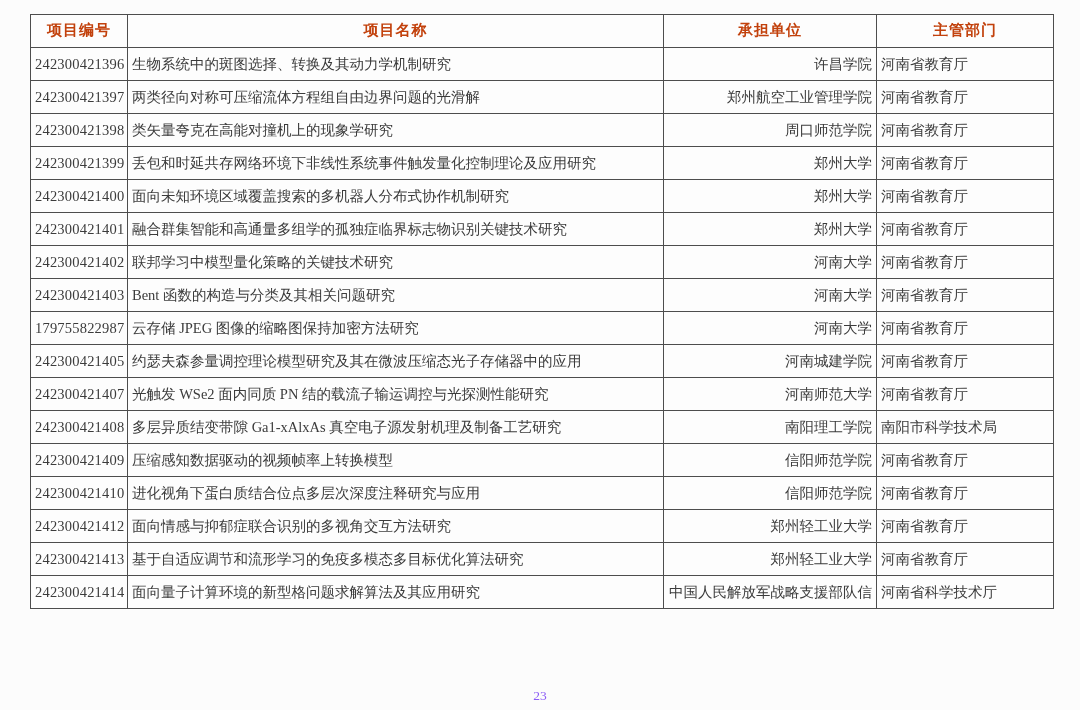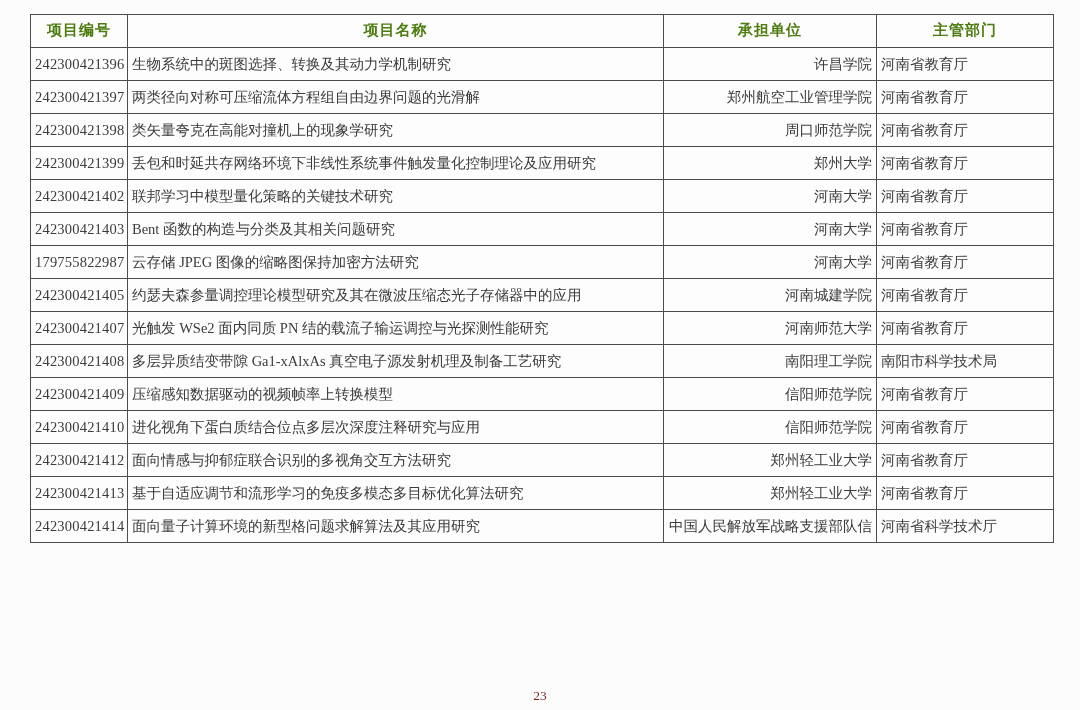--- a/index.html
+++ b/index.html
@@ -38,21 +38,21 @@
     line-height: 1.15;
     padding: 0 4px;
     vertical-align: middle;
     white-space: nowrap;
     overflow: hidden;
   }
   table.projects th {
     font-weight: bold;
     font-size: 15px;
     text-align: center;
-    color: #4d7c0f;
+    color: #c2410c;
     letter-spacing: 1px;
   }
   col.c-id   { width: 97px;  }
   col.c-name { width: 536px; }
   col.c-unit { width: 213px; }
   col.c-dept { width: 177px; }
   td.cell-id {
     text-align: right;
     font-size: 14.5px;
     letter-spacing: 0.2px;
@@ -68,21 +68,21 @@
   td.cell-dept {
     text-align: left;
   }
   .page-number {
     position: absolute;
     left: 0;
     top: 688px;
     width: 1080px;
     text-align: center;
     font-size: 13.5px;
-    color: #7f1d1d;
+    color: #8b5cf6;
   }
 </style>
 </head>
 <body>
 
 <div class="page">
 
   <table class="projects">
     <colgroup>
       <col class="c-id">
@@ -117,20 +117,32 @@
           <td class="cell-unit">周口师范学院</td>
           <td class="cell-dept">河南省教育厅</td>
         </tr>
         <tr>
           <td class="cell-id">242300421399</td>
           <td class="cell-name">丢包和时延共存网络环境下非线性系统事件触发量化控制理论及应用研究</td>
           <td class="cell-unit">郑州大学</td>
           <td class="cell-dept">河南省教育厅</td>
         </tr>
         <tr>
+          <td class="cell-id">242300421400</td>
+          <td class="cell-name">面向未知环境区域覆盖搜索的多机器人分布式协作机制研究</td>
+          <td class="cell-unit">郑州大学</td>
+          <td class="cell-dept">河南省教育厅</td>
+        </tr>
+        <tr>
+          <td class="cell-id">242300421401</td>
+          <td class="cell-name">融合群集智能和高通量多组学的孤独症临界标志物识别关键技术研究</td>
+          <td class="cell-unit">郑州大学</td>
+          <td class="cell-dept">河南省教育厅</td>
+        </tr>
+        <tr>
           <td class="cell-id">242300421402</td>
           <td class="cell-name">联邦学习中模型量化策略的关键技术研究</td>
           <td class="cell-unit">河南大学</td>
           <td class="cell-dept">河南省教育厅</td>
         </tr>
         <tr>
           <td class="cell-id">242300421403</td>
           <td class="cell-name">Bent 函数的构造与分类及其相关问题研究</td>
           <td class="cell-unit">河南大学</td>
           <td class="cell-dept">河南省教育厅</td>

